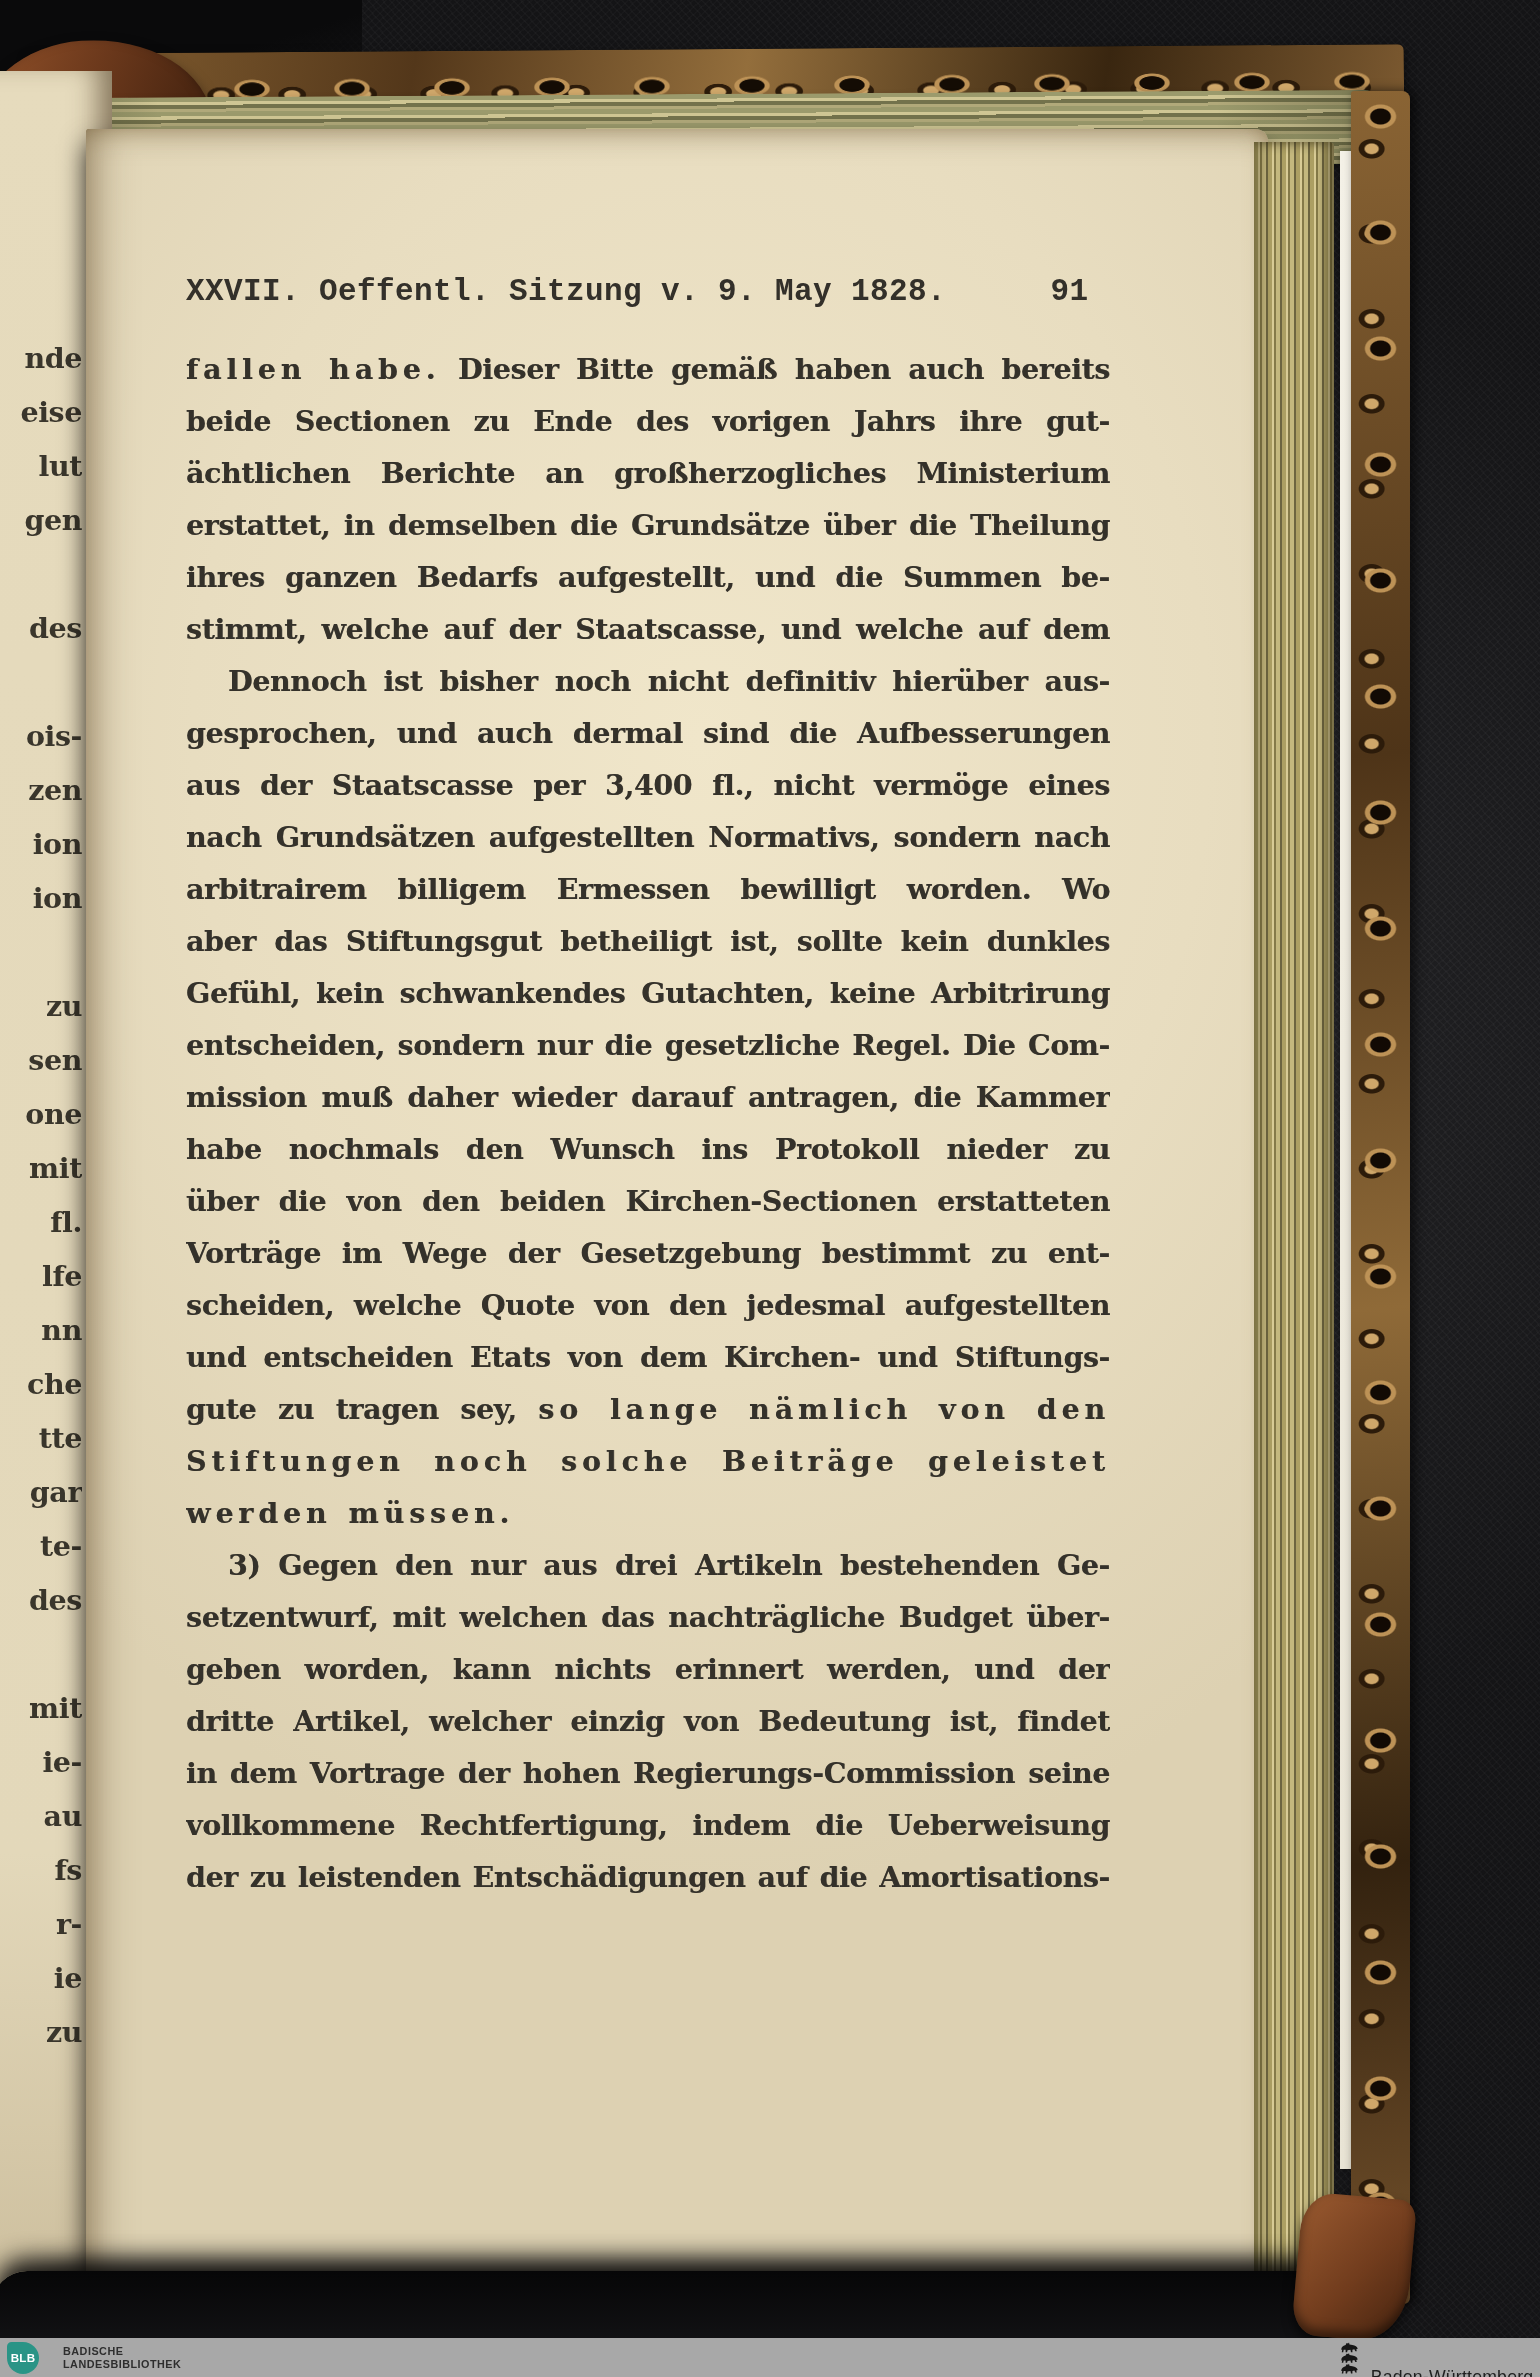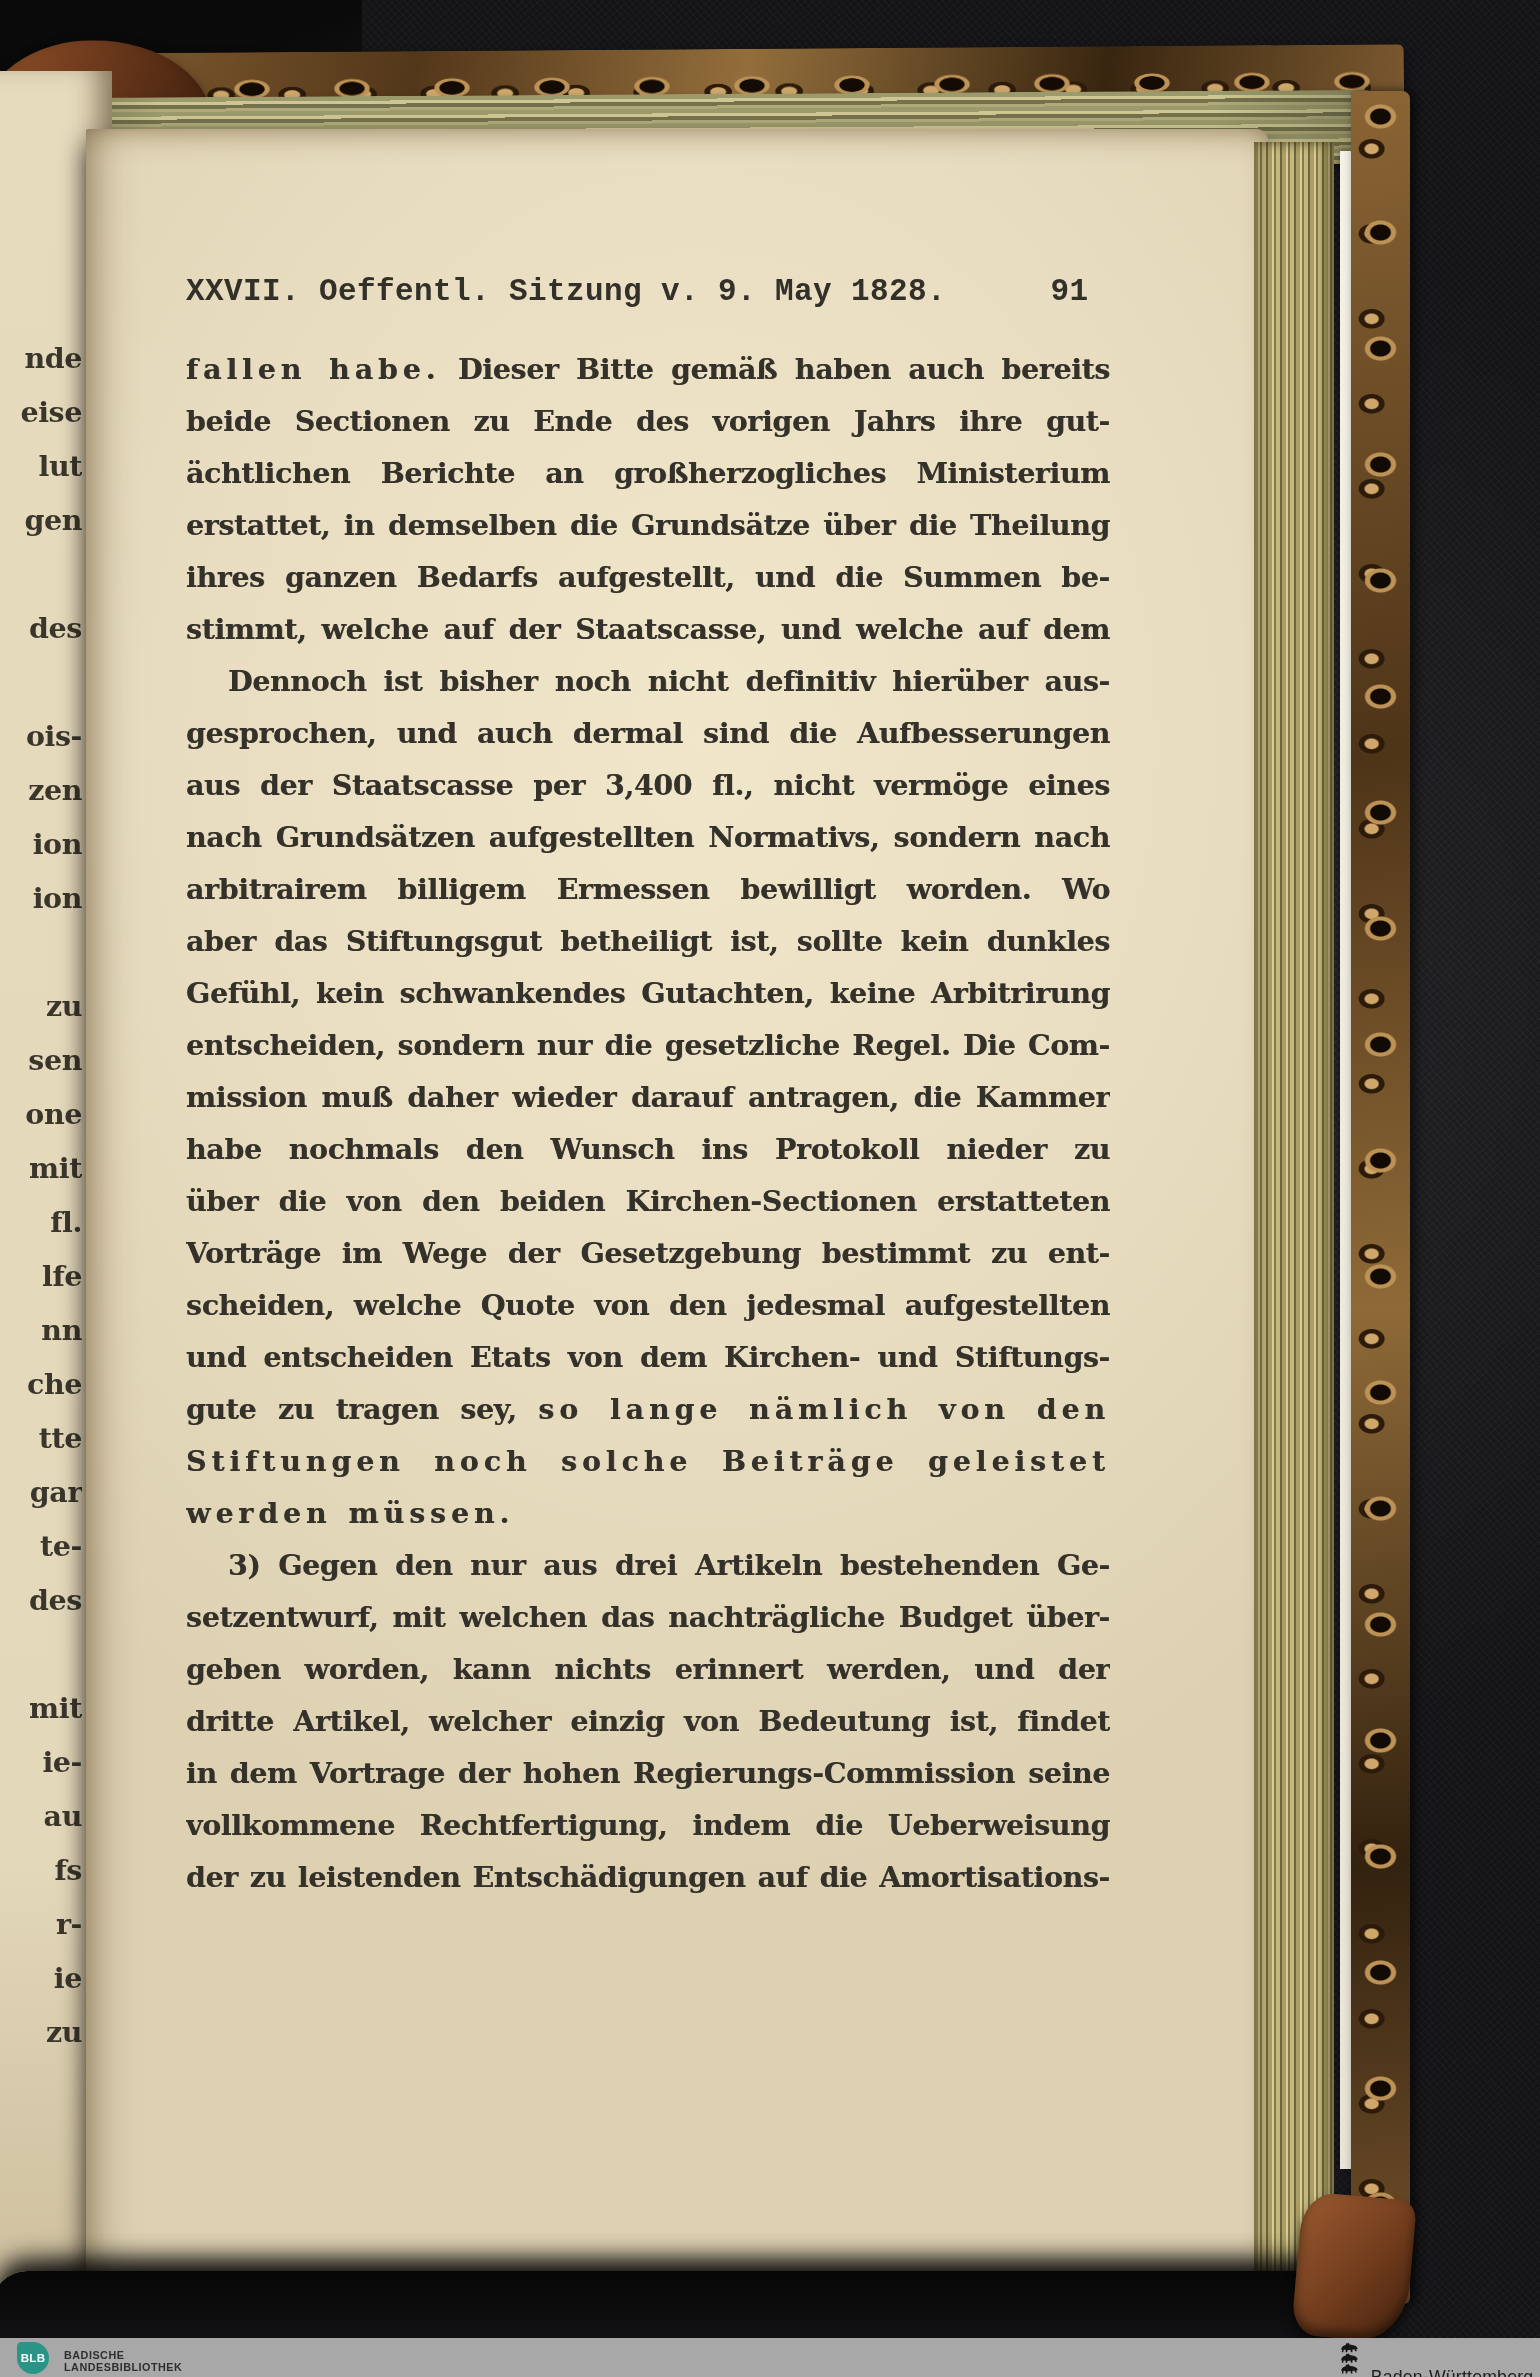--- a/index.html
+++ b/index.html
@@ -103,21 +103,21 @@
     box-shadow:0 -15.4px 23px -3.1px rgba(6,6,7,0.9), 46px 0 31px rgba(6,6,7,0.55);}
   .leather-corner{position:absolute;left:1297px;top:2196px;width:114px;height:143px;
     transform:rotate(5deg);border-radius:28% 14% 42% 22%;
     background:linear-gradient(130deg,#9a5a30,#713c1d 55%,#4e2812 90%);
     box-shadow:inset 0 -6.2px 10.8px rgba(0,0,0,0.5),0 6.2px 10.8px rgba(0,0,0,0.6);}
 
   
   .footer{position:absolute;left:0;bottom:0;width:1541px;height:39px;
     background:#a8a8a8;display:flex;align-items:center;justify-content:space-between;
     font-family:"Liberation Sans", sans-serif;}
-  .footer-left{display:flex;align-items:flex-end;gap:15px;padding-left:17px;}
+  .footer-left{display:flex;align-items:center;gap:24px;padding-left:7px;}
   .blb-logo{width:32px;height:32px;background:#2a9486;border-radius:4.6px 50% 50% 50%;
     display:flex;align-items:center;justify-content:center;
     color:#ffffff;font-weight:700;font-size:11.6px;letter-spacing:0.2px;}
   .library-name{color:#2e2e2e;font-weight:700;font-size:10.8px;line-height:12.3px;
     letter-spacing:0.5px;}
   .footer-right{display:flex;align-items:center;gap:9.2px;padding-right:7.7px;}
   .lions{width:23px;height:32px;display:block;}
   .state-name{color:#1f1f1f;font-size:17.7px;font-weight:400;letter-spacing:0.2px;margin-top:40px;}
 </style>
 </head>

